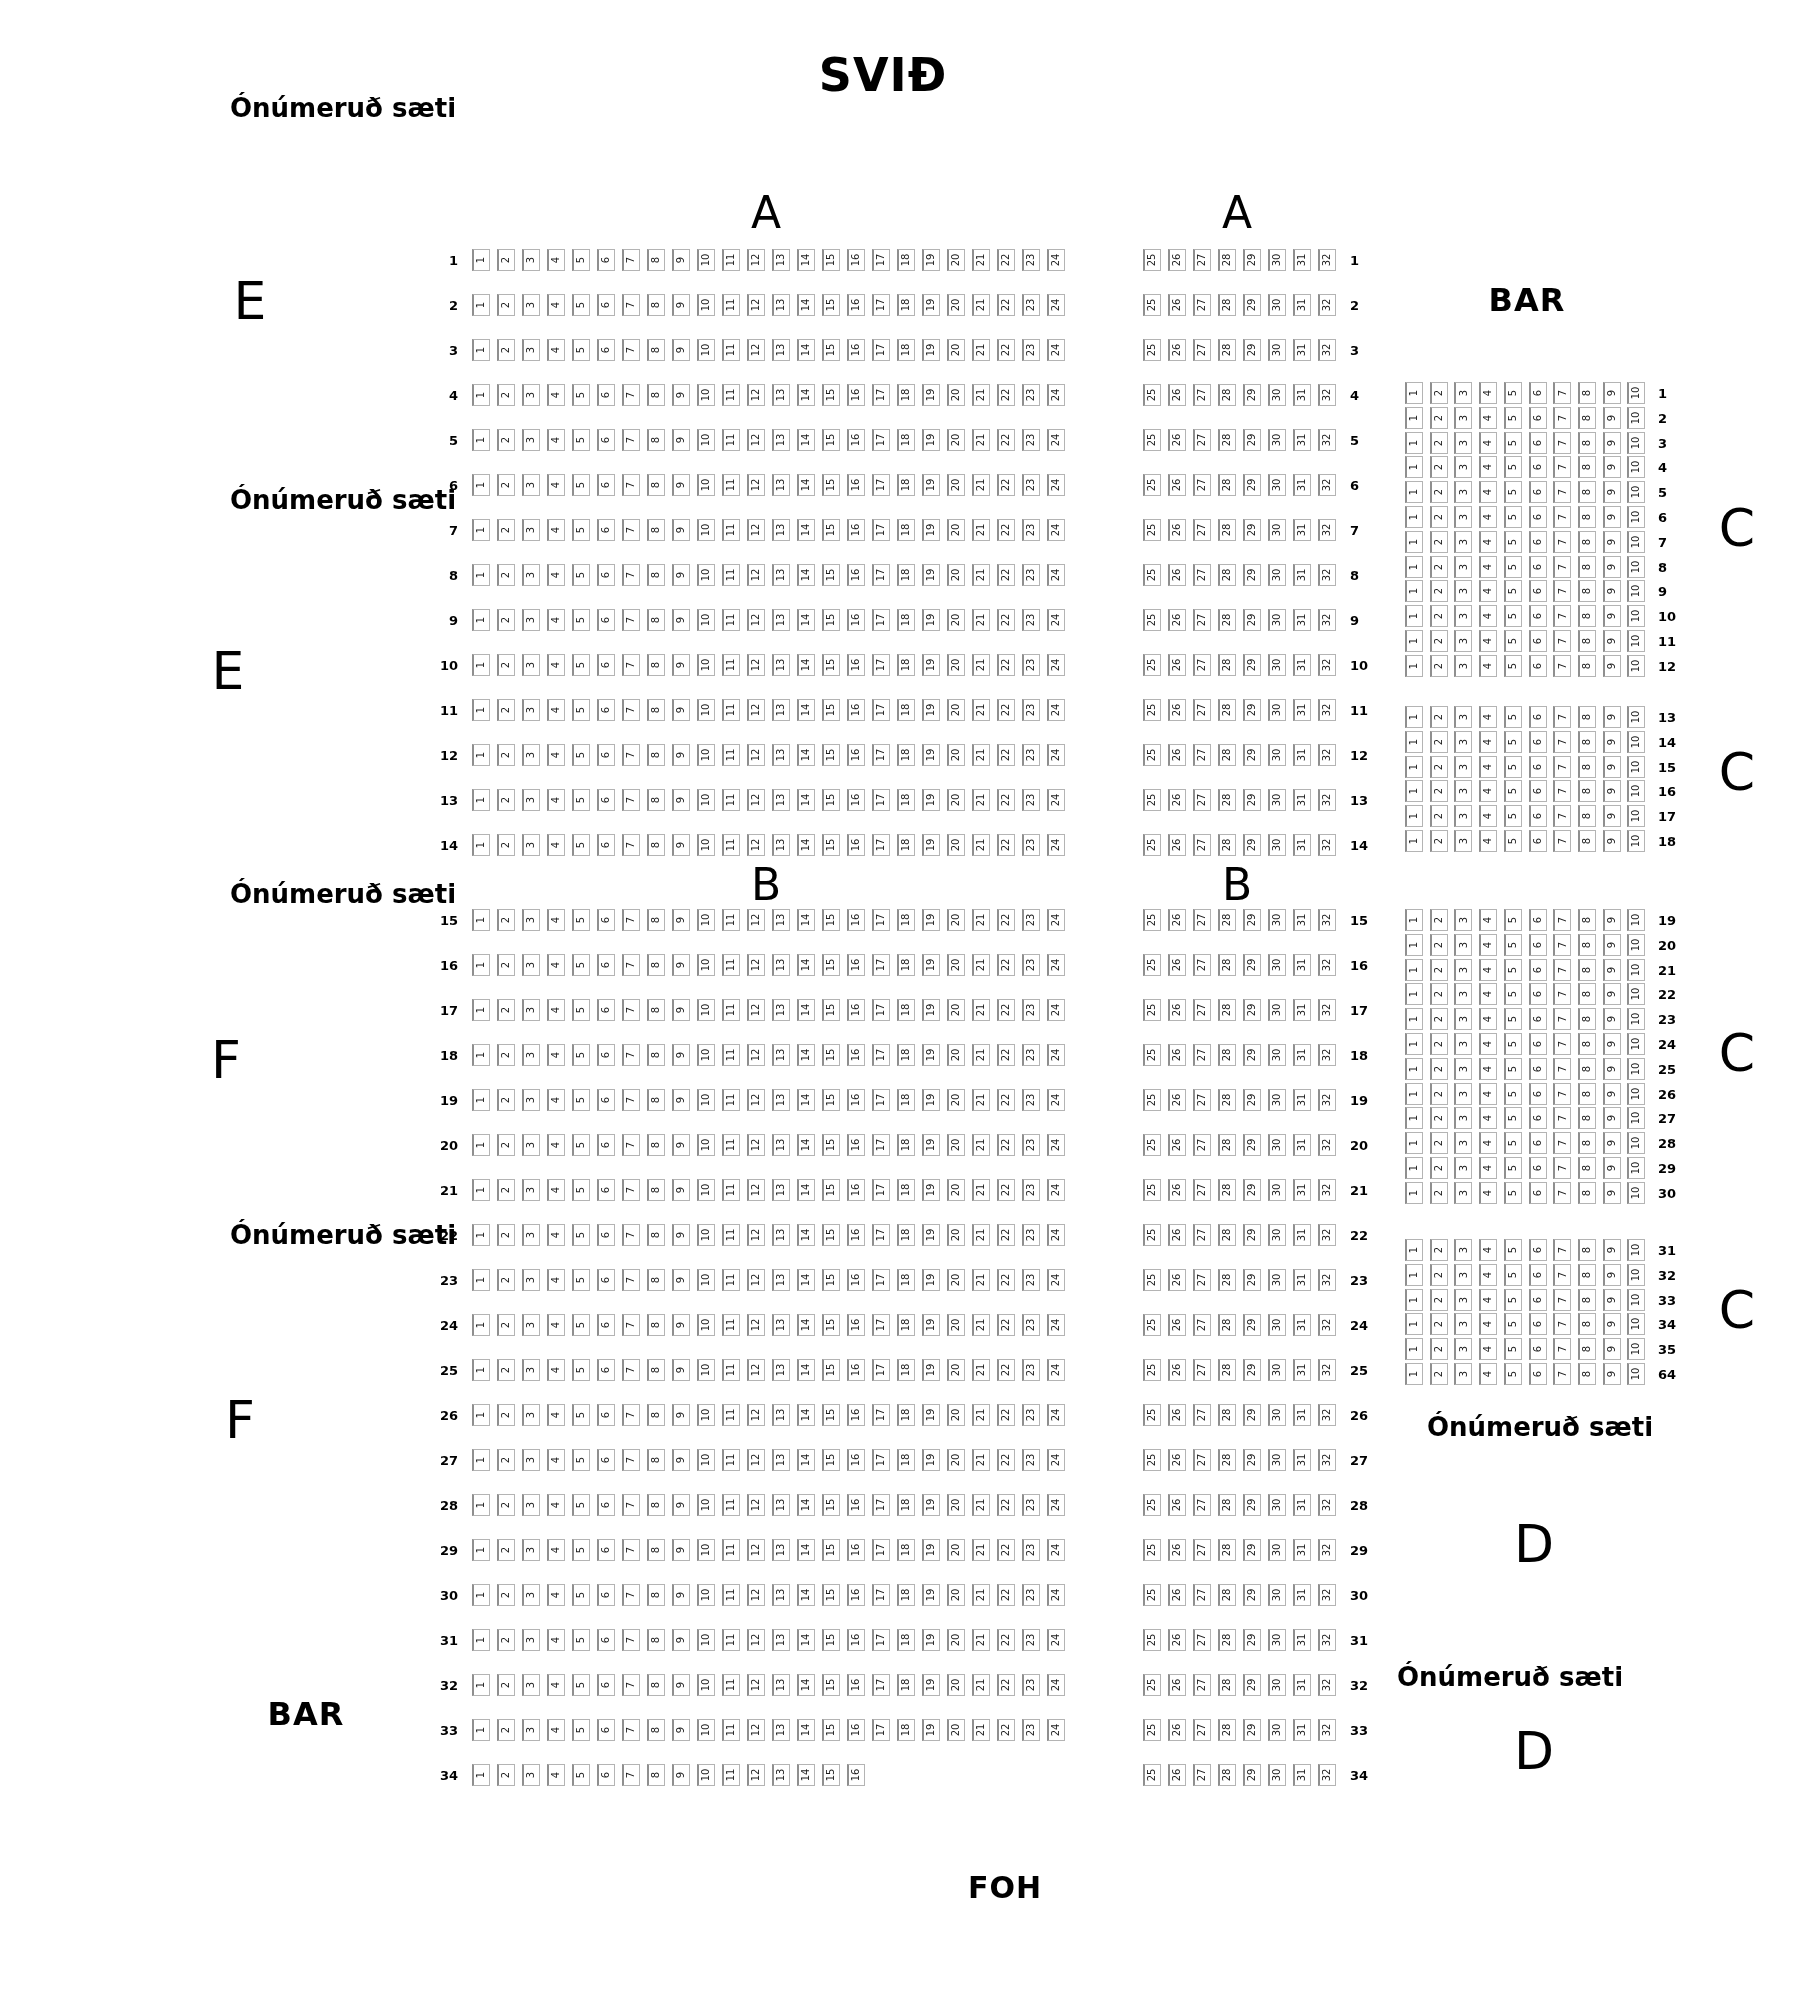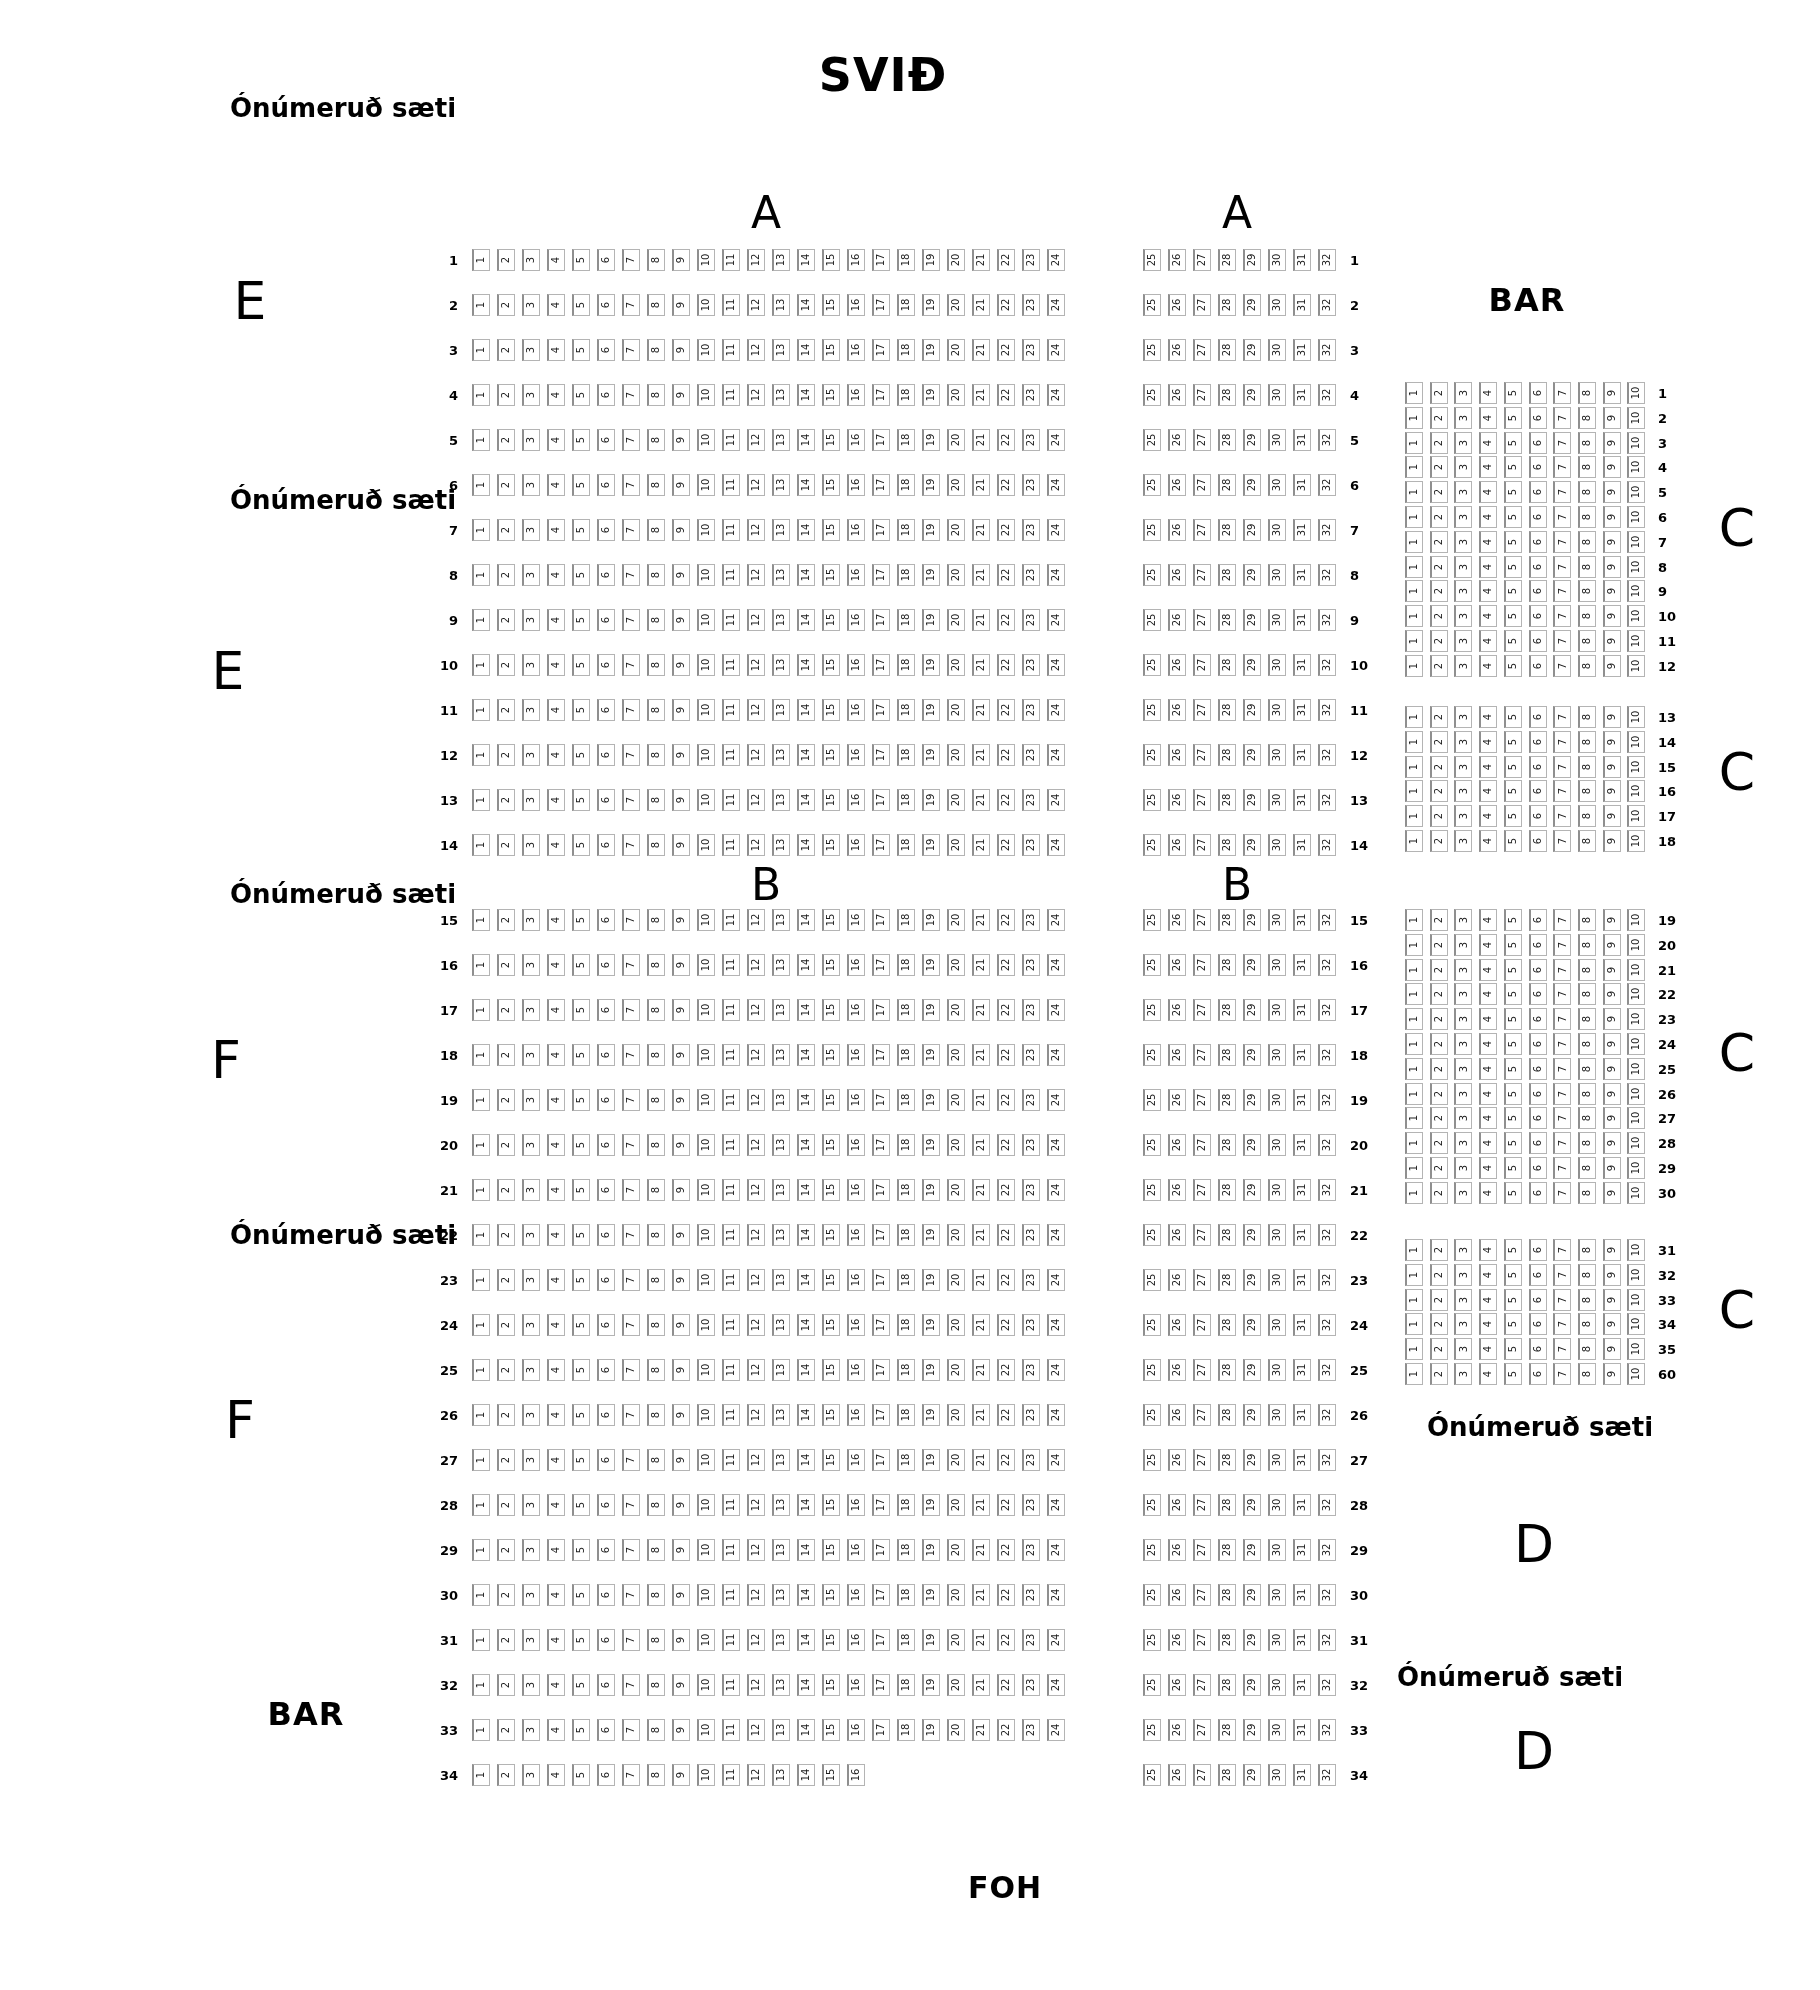--- a/index.html
+++ b/index.html
@@ -4423,21 +4423,21 @@
       </div>
       <div class="seat" style="left: 1577.9px; top: 1338.2px;">
         <span>8</span>
       </div>
       <div class="seat" style="left: 1602.6px; top: 1338.2px;">
         <span>9</span>
       </div>
       <div class="seat" style="left: 1627.3px; top: 1338.2px;">
         <span>10</span>
       </div>
-      <div class="row-label" style="left: 1658px; top: 1374px;">60</div>
+      <div class="row-label" style="left: 1658px; top: 1374px;">64</div>
       <div class="seat" style="left: 1405px; top: 1363px;">
         <span>1</span>
       </div>
       <div class="seat" style="left: 1429.7px; top: 1363px;">
         <span>2</span>
       </div>
       <div class="seat" style="left: 1454.4px; top: 1363px;">
         <span>3</span>
       </div>
       <div class="seat" style="left: 1479.1px; top: 1363px;">

